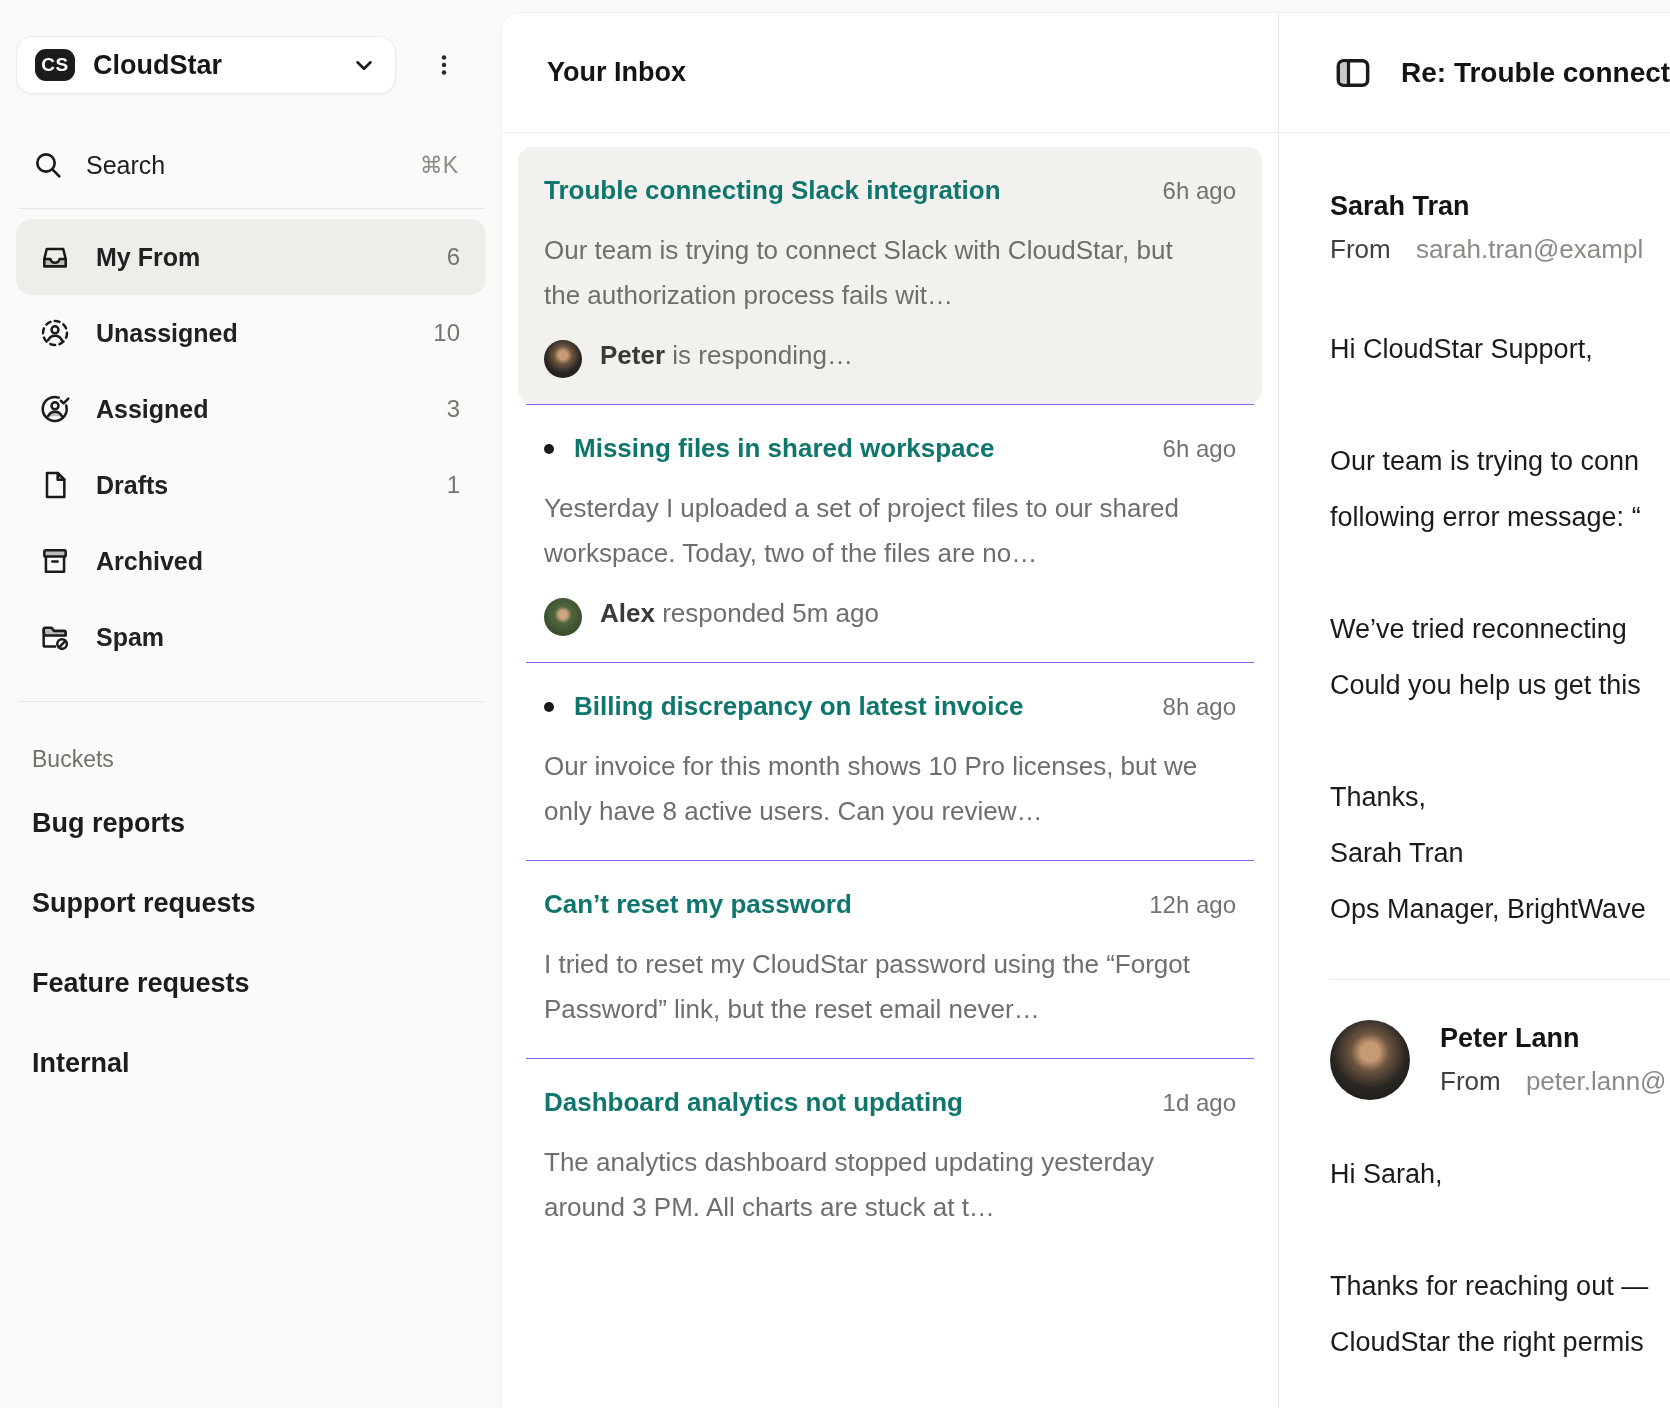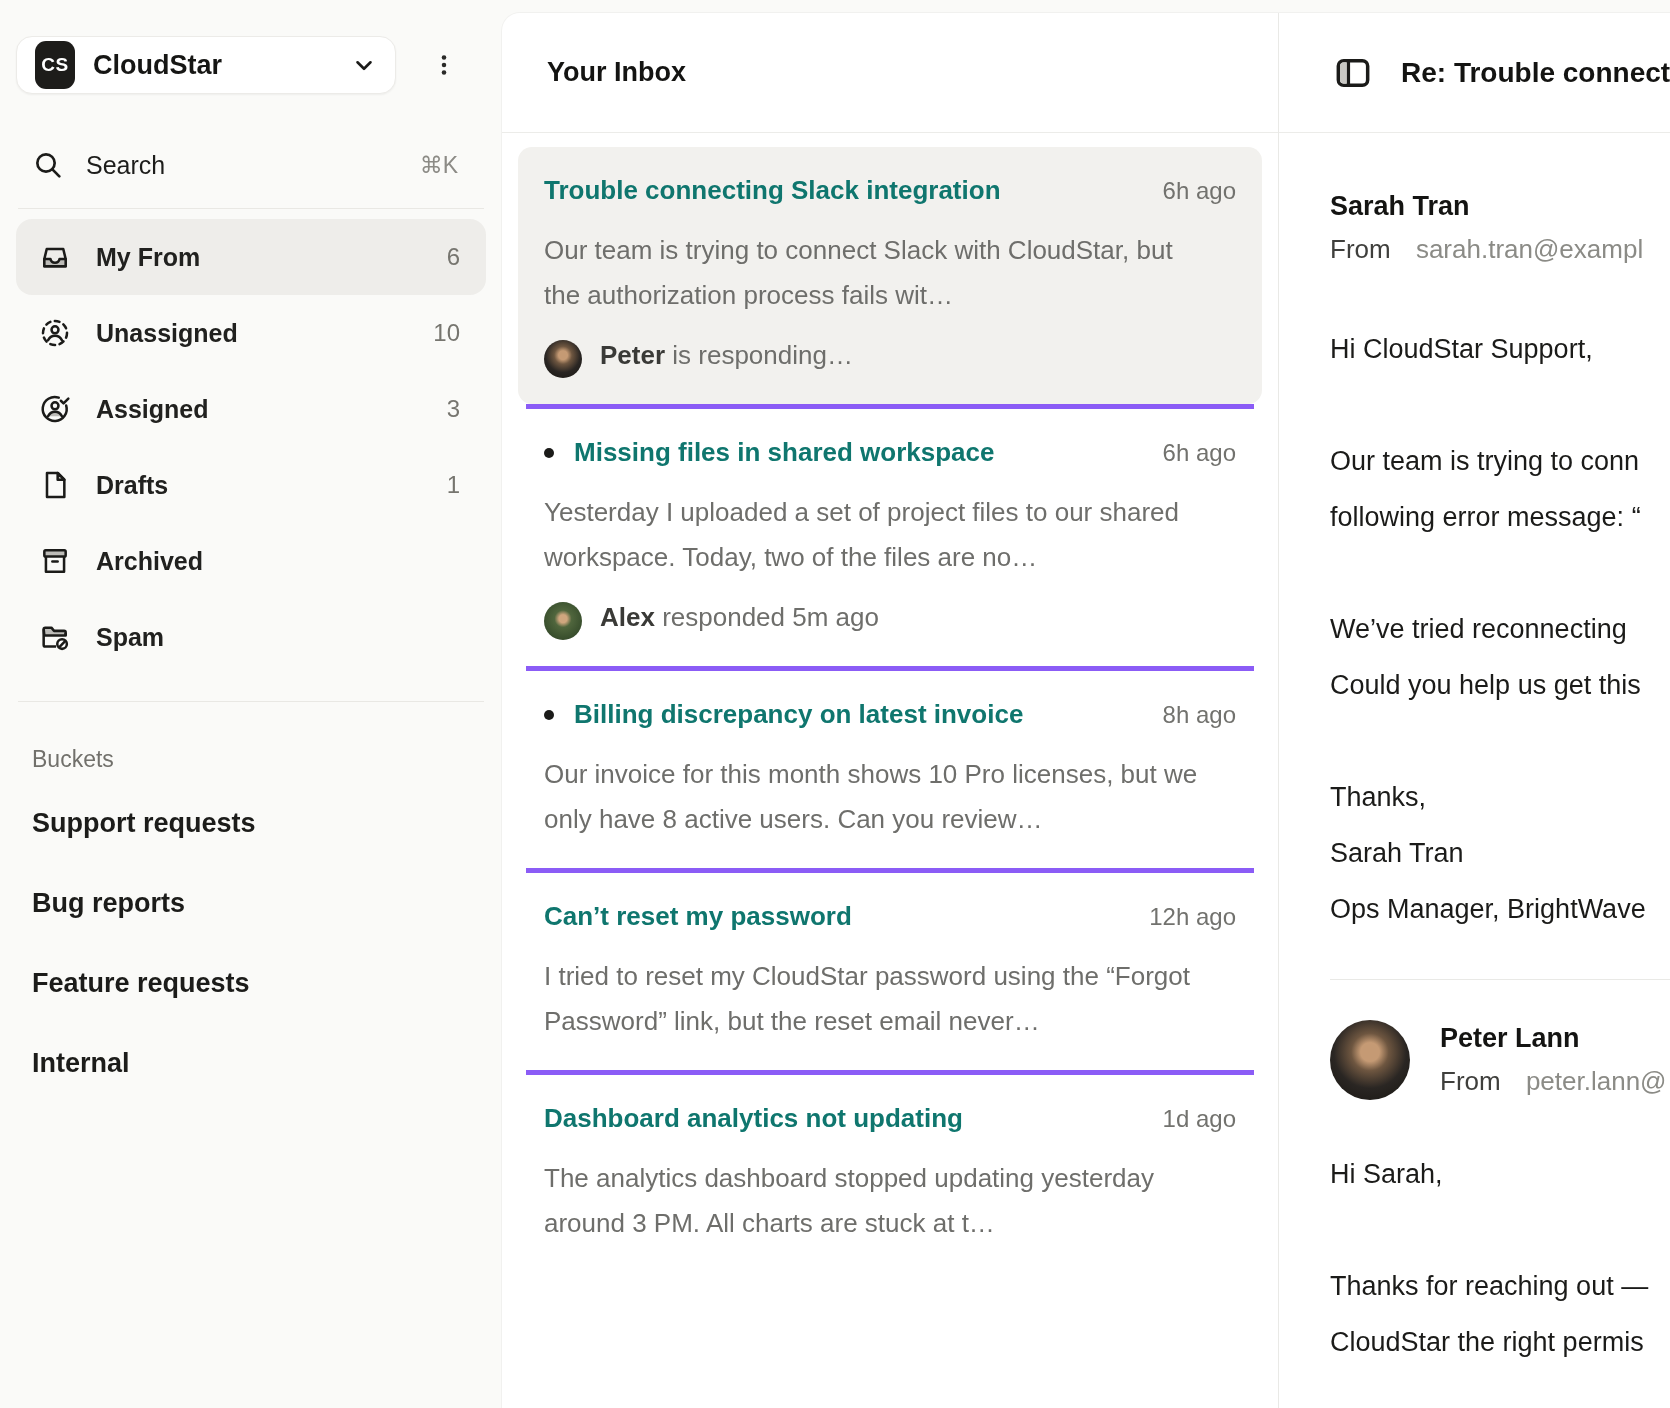--- a/index.html
+++ b/index.html
@@ -15,21 +15,21 @@
   
   .sidebar { width:502px; flex:0 0 502px; padding:36px 16px 0 16px; }
   .ws-row { display:flex; align-items:center; }
   .ws-pill {
     display:flex; align-items:center; gap:18px;
     background:#FFFFFF; border:1px solid #ECEBE8; border-radius:16px;
     box-shadow:0 1px 2px rgba(0,0,0,.05);
     height:58px; width:380px; padding:0 18px; cursor:pointer;
   }
   .ws-logo {
-    width:40px; height:48px; border-radius:11px; background:#1D1C1A;
+    width:40px; height:32px; border-radius:11px; background:#1D1C1A;
     color:#fff; font-weight:700; font-size:19px; letter-spacing:.5px;
     display:flex; align-items:center; justify-content:center; flex:0 0 40px;
   }
   .ws-name { font-size:27px; font-weight:700; color:#161614; flex:1; }
   .kebab { margin-left:auto; margin-right:22px; width:40px; height:40px; display:flex; align-items:center; justify-content:center; cursor:pointer; }
 
   .search-row {
     display:flex; align-items:center; gap:22px;
     padding:0 16px; height:58px; margin-top:42px; cursor:pointer;
   }
@@ -58,21 +58,21 @@
     box-shadow:0 0 0 1px rgba(0,0,0,.035);
   }
 
   
   .list-col { width:777px; flex:0 0 777px; border-right:1px solid #E9E9E6; display:flex; flex-direction:column; }
   .list-header { height:120px; display:flex; align-items:center; padding:0 45px; border-bottom:1px solid #ECECE9; }
   .list-title { font-size:27px; font-weight:700; color:#141412; }
   .conv-list { list-style:none; padding:14px 16px; overflow:hidden; }
   .conv { margin:0 8px; padding:28px 18px 26px 18px; cursor:pointer; }
   .conv.selected { background:#F2F1EE; border-radius:14px; margin:0; padding:28px 26px 26px 26px; }
-  .conv.sep { border-top:5px solid #8b5cf6; }
+  .conv.sep { border-top:1px solid #8b5cf6; }
   .title-row { display:flex; align-items:center; gap:20px; }
   .dot { width:10px; height:10px; border-radius:50%; background:#1B1B19; flex:0 0 10px; }
   .conv-title { font-size:26px; font-weight:700; color:#0f766e; white-space:nowrap; overflow:hidden; }
   .conv-time { margin-left:auto; font-size:24px; color:#72726E; white-space:nowrap; }
   .snippet {
     margin-top:22px; font-size:26px; line-height:45px; color:#6E6E6B;
     display:-webkit-box; -webkit-line-clamp:2; -webkit-box-orient:vertical; overflow:hidden;
     max-width:660px;
   }
   .responder { display:flex; gap:18px; margin-top:22px; }
@@ -205,22 +205,22 @@
         </span>
         <span class="label">Spam</span>
         <span class="count"></span>
       </li>
     </ul>
 
     <hr class="sb-divider" style="margin-top:26px;">
 
     <div class="buckets-title">Buckets</div>
     <ul class="buckets">
+      <li>Bug reports</li>
       <li>Support requests</li>
-      <li>Bug reports</li>
       <li>Feature requests</li>
       <li>Internal</li>
     </ul>
   </aside>
 
   <div class="main">
 
     <section class="list-col">
       <div class="list-header">
         <span class="list-title">Your Inbox</span>

